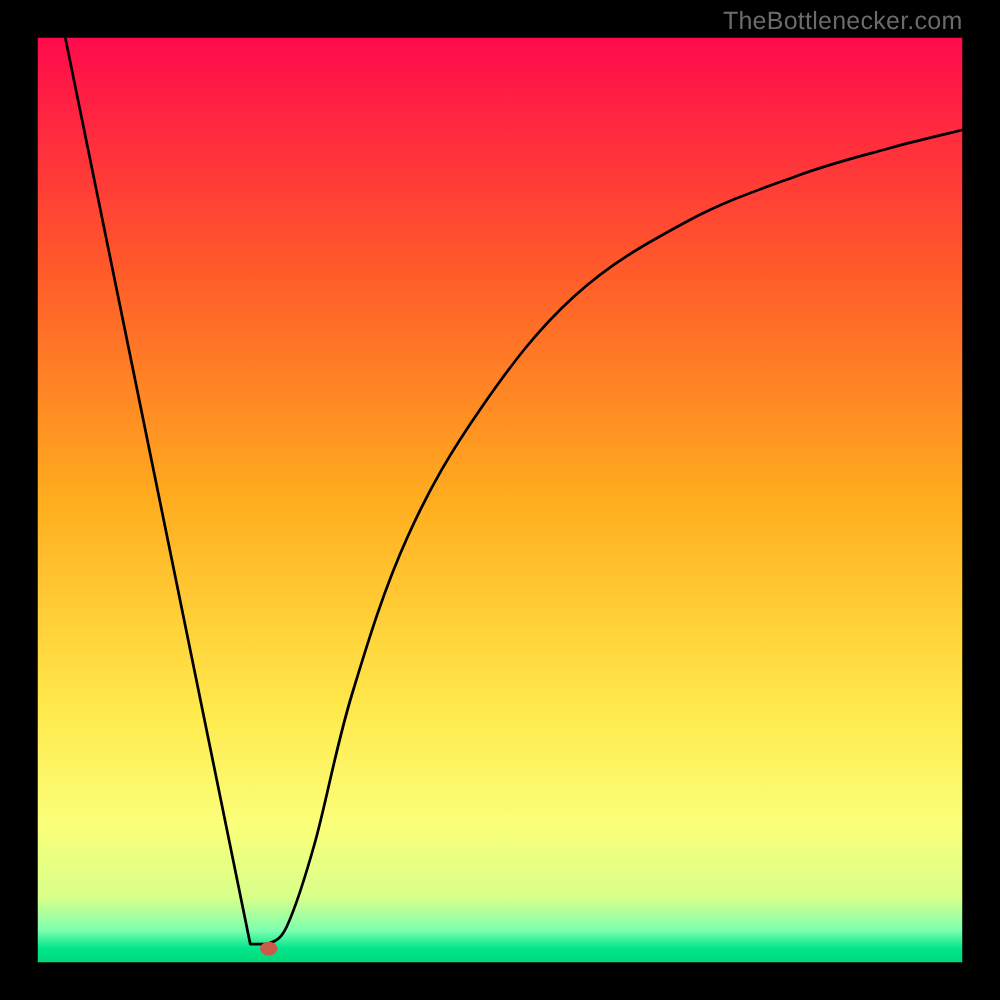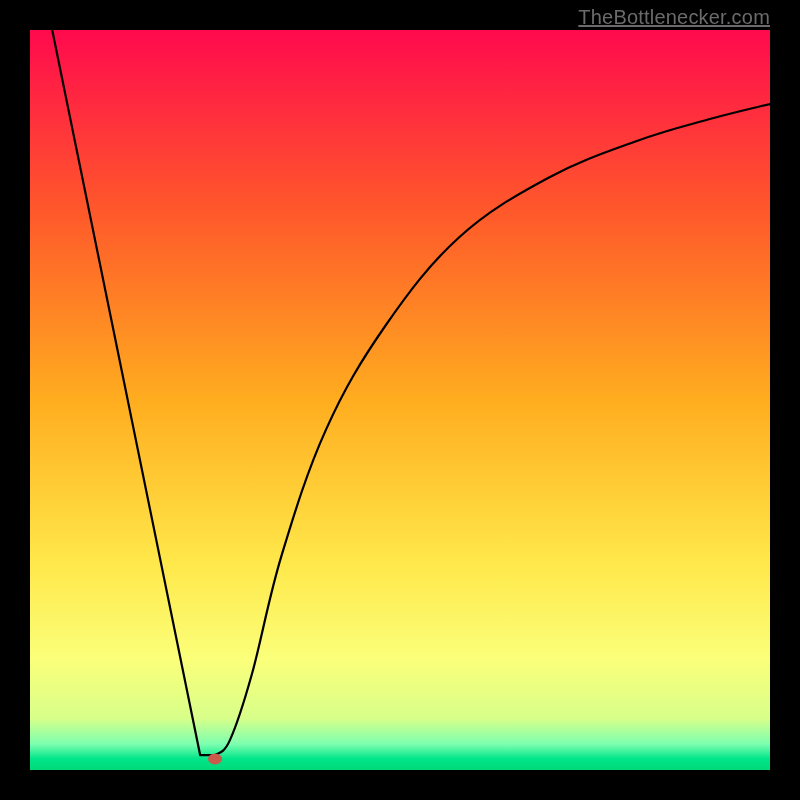--- a/index.html
+++ b/index.html
@@ -28,21 +28,20 @@
     display: block;
   }
   .watermark {
     position: absolute;
     top: 6px;
     right: 30px;
     color: #6b6b6b;
     font-size: 20px;
     letter-spacing: 0.2px;
     font-weight: 400;
-    text-decoration: underline;
   }
 </style>
 </head>
 <body>
 
 <div class="watermark">TheBottlenecker.com</div>
 
 <div class="frame">
 
   <svg class="plot" viewBox="0 0 740 740" preserveAspectRatio="none">

